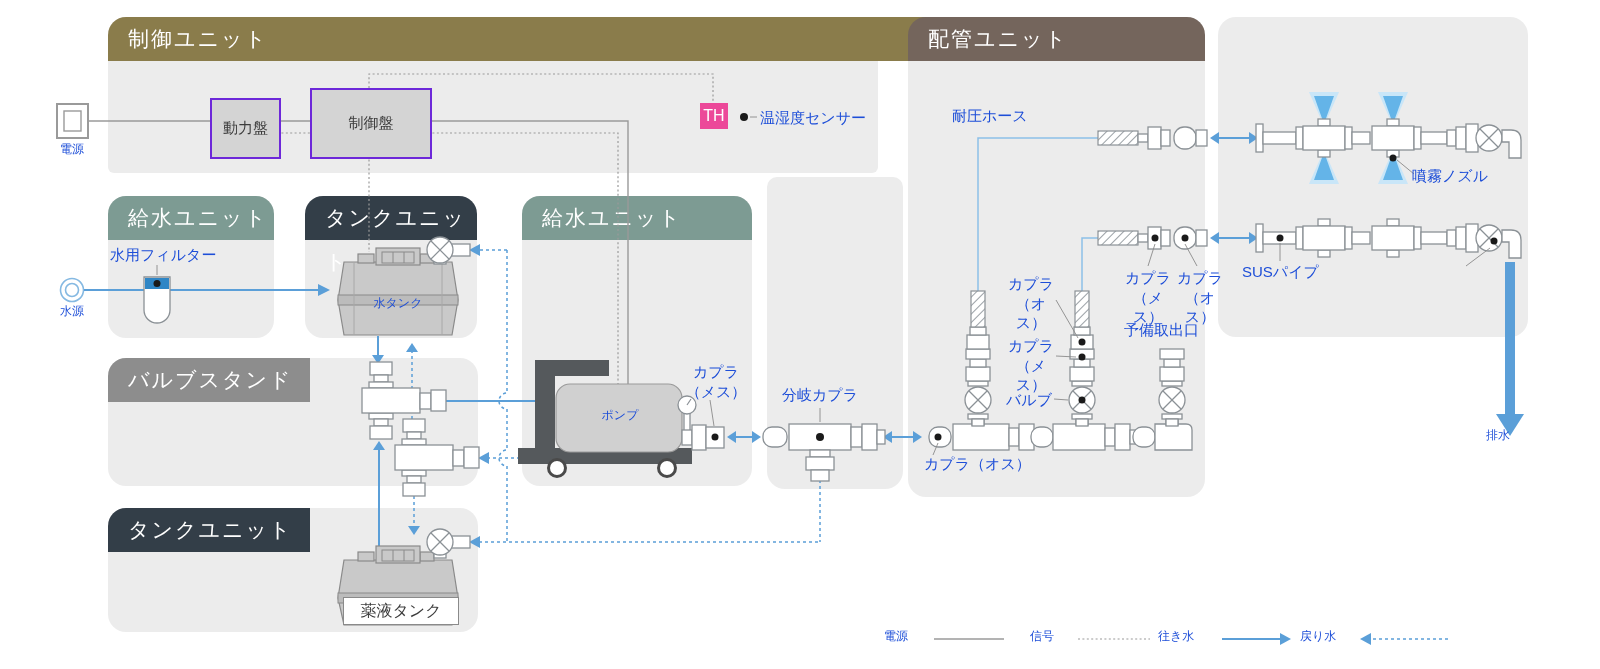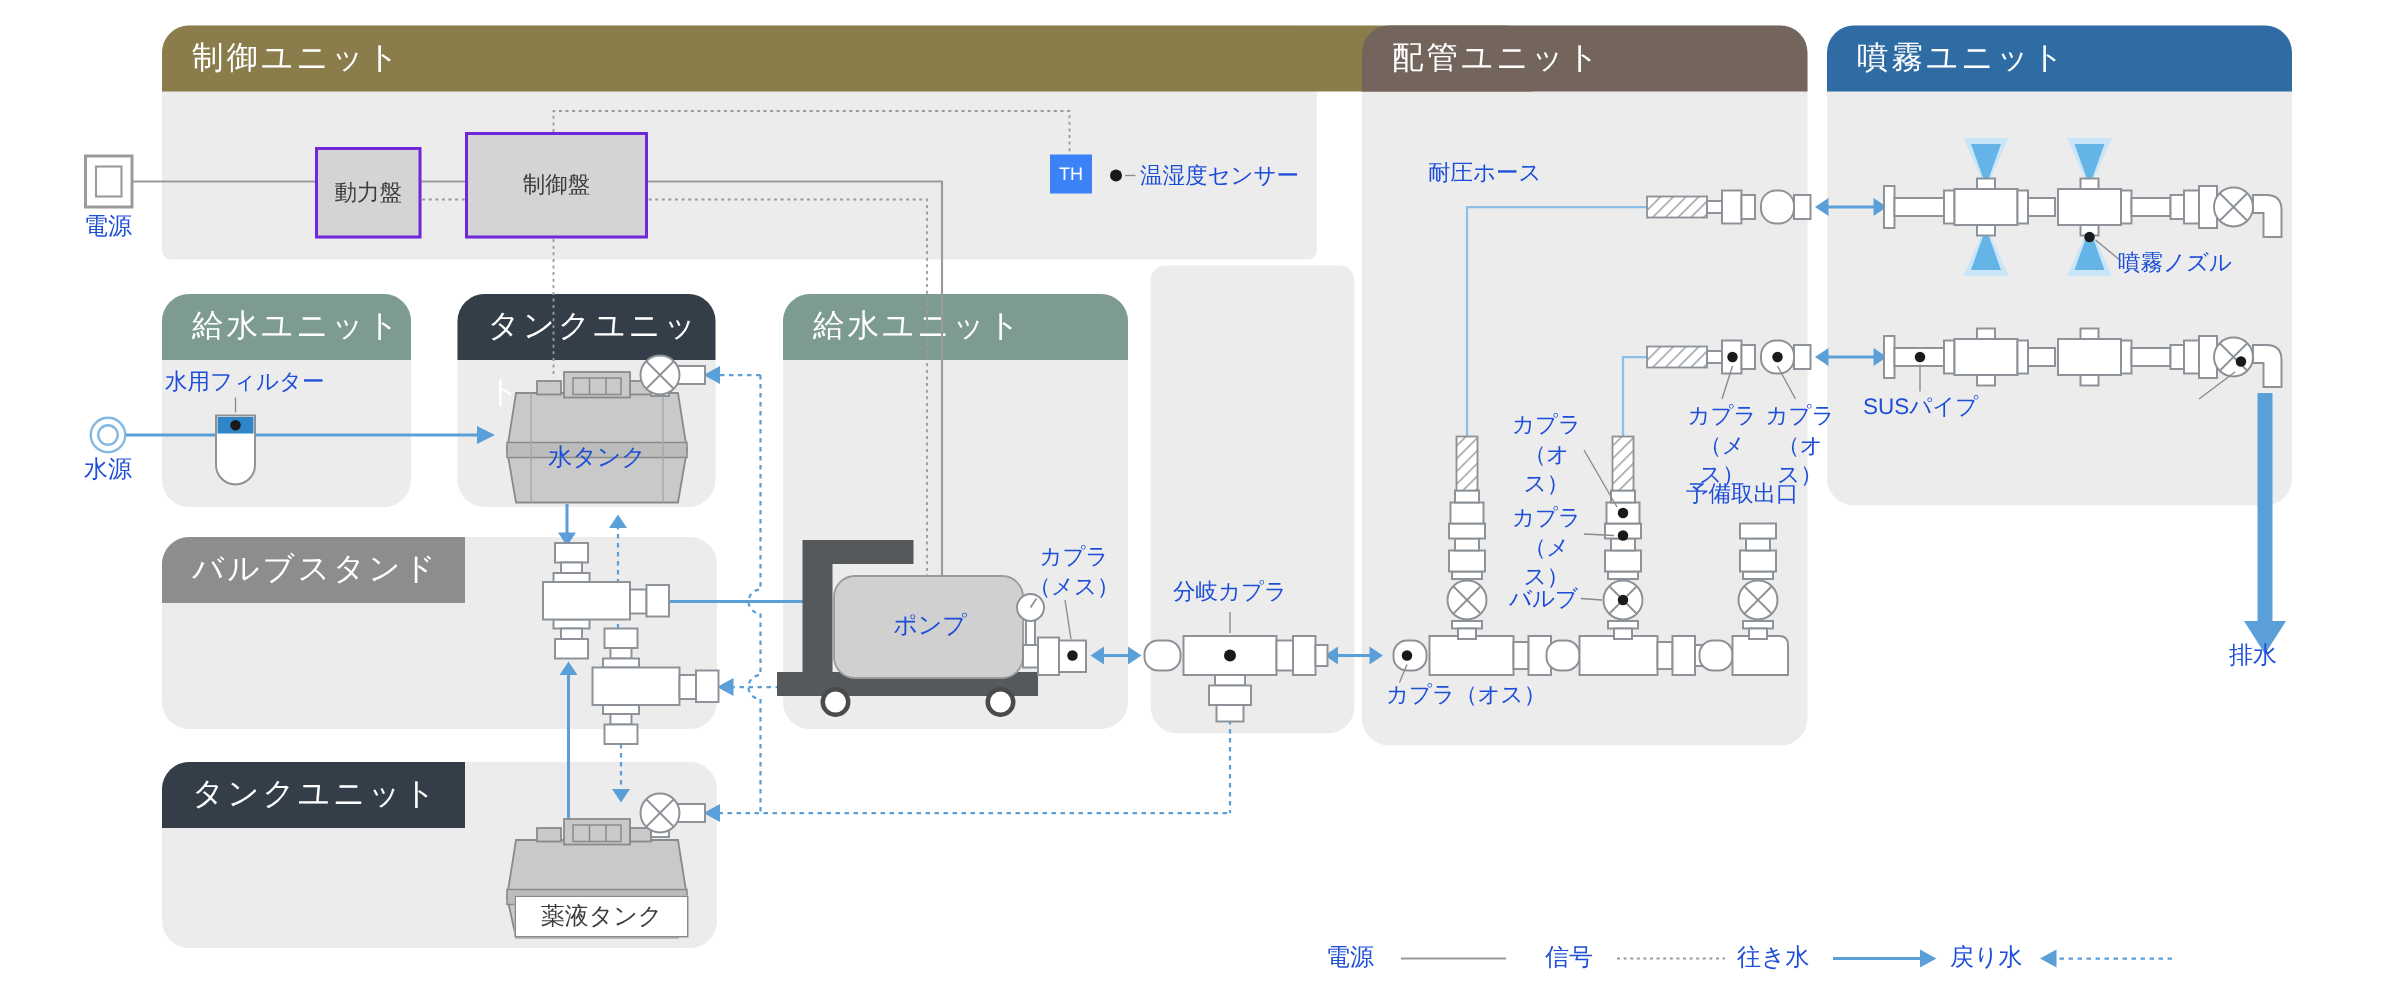--- a/index.html
+++ b/index.html
@@ -4,27 +4,27 @@
 <style>
   html,body{margin:0;padding:0;background:#fff}
   .stage{position:relative;width:1600px;height:669px;background:#ffffff;
          font-family:"Liberation Sans","DejaVu Sans",sans-serif;overflow:hidden}
   .panel{position:absolute;background:var(--panel-bg,#ececec);border-radius:18px}
   .hdr{position:absolute;color:#fff;font-size:21px;letter-spacing:2px;line-height:44px;
        padding-left:20px;box-sizing:border-box;border-radius:18px 18px 0 0;height:44px}
   .hdr.narrow{border-radius:18px 0 0 0}
   .lbl{position:absolute;color:#1d4ed8;font-size:15px;line-height:1.3;white-space:pre-line}
   .c{text-align:center}
-  .big{font-size:16px}
+  .big{font-size:12px}
   .box{position:absolute;display:flex;align-items:center;justify-content:center;
        background:#d4d4d4;border:2px solid #6d28d9;color:#3c3c3c;font-size:15px}
   .whitebox{position:absolute;display:flex;align-items:center;justify-content:center;
        background:#fff;border:1px solid #8a8a8a;color:#3c3c3c;font-size:16px}
   .thbox{position:absolute;display:flex;align-items:center;justify-content:center;
-       background:#3b82f6;color:#fff;font-size:12px}
+       background:#ec4899;color:#fff;font-size:16px}
   svg.overlay{position:absolute;left:0;top:0}
   
   .ln{stroke:var(--line-gray,#9a9a9a);stroke-width:1.4;fill:none}
   .lnd{stroke:var(--line-gray,#9a9a9a);stroke-width:1.2;fill:none;stroke-dasharray:2 2.4}
   .fb{stroke:var(--flow-blue,#5b9fd8);stroke-width:2;fill:none}
   .fbd{stroke:var(--flow-blue,#5b9fd8);stroke-width:1.5;fill:none;stroke-dasharray:3 3}
   .fbt{stroke:#8cc0e8;stroke-width:1.5;fill:none}
   .ah{fill:var(--flow-blue,#5b9fd8);stroke:none}
   .fit{fill:#fff;stroke:#8b9196;stroke-width:1.3}
   .xl{stroke:#8b9196;stroke-width:1.2}
@@ -51,21 +51,20 @@
   <div class="panel" style="left:908px;top:17px;width:297px;height:480px"></div>
   <div class="panel" style="left:1218px;top:17px;width:310px;height:320px"></div>
 
   <div class="hdr" style="left:108px;top:17px;width:914px;background:var(--control-header)">制御ユニット</div>
   <div class="hdr" style="left:108px;top:196px;width:166px;background:var(--supply-header)">給水ユニット</div>
   <div class="hdr" style="left:305px;top:196px;width:172px;background:var(--tank-header)">タンクユニット</div>
   <div class="hdr" style="left:522px;top:196px;width:230px;background:var(--supply-header)">給水ユニット</div>
   <div class="hdr narrow" style="left:108px;top:358px;width:202px;background:var(--valve-stand-header)">バルブスタンド</div>
   <div class="hdr narrow" style="left:108px;top:508px;width:202px;background:var(--tank-header)">タンクユニット</div>
   <div class="hdr" style="left:908px;top:17px;width:297px;background:var(--piping-header)">配管ユニット</div>
-  <div class="hdr" style="left:1218px;top:17px;width:310px;background:var(--spray-header)">噴霧ユニット</div>
 
   <svg class="overlay" width="1600" height="669" viewBox="0 0 1600 669">
     <defs>
       <pattern id="hatch" width="6" height="6" patternUnits="userSpaceOnUse" patternTransform="rotate(45)">
         <rect width="6" height="6" fill="#fff"></rect>
           <line x1="0" y1="0" x2="0" y2="6" stroke="#9aa0a5" stroke-width="2"></line>
       </pattern>
       <g id="valveX">
           <circle r="13" class="fit"></circle>
           <line x1="-9" y1="-9" x2="9" y2="9" class="xl"></line>

